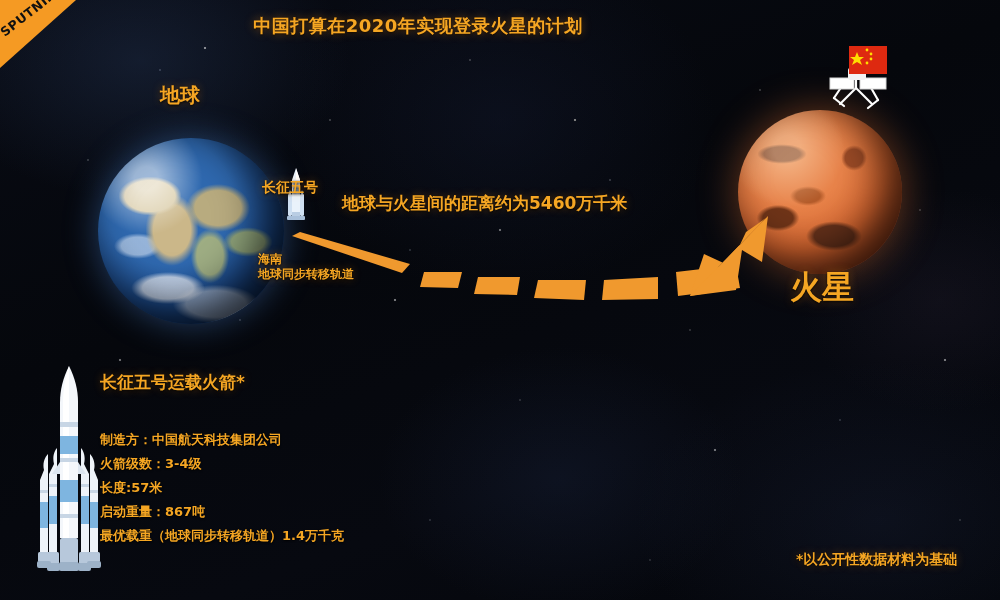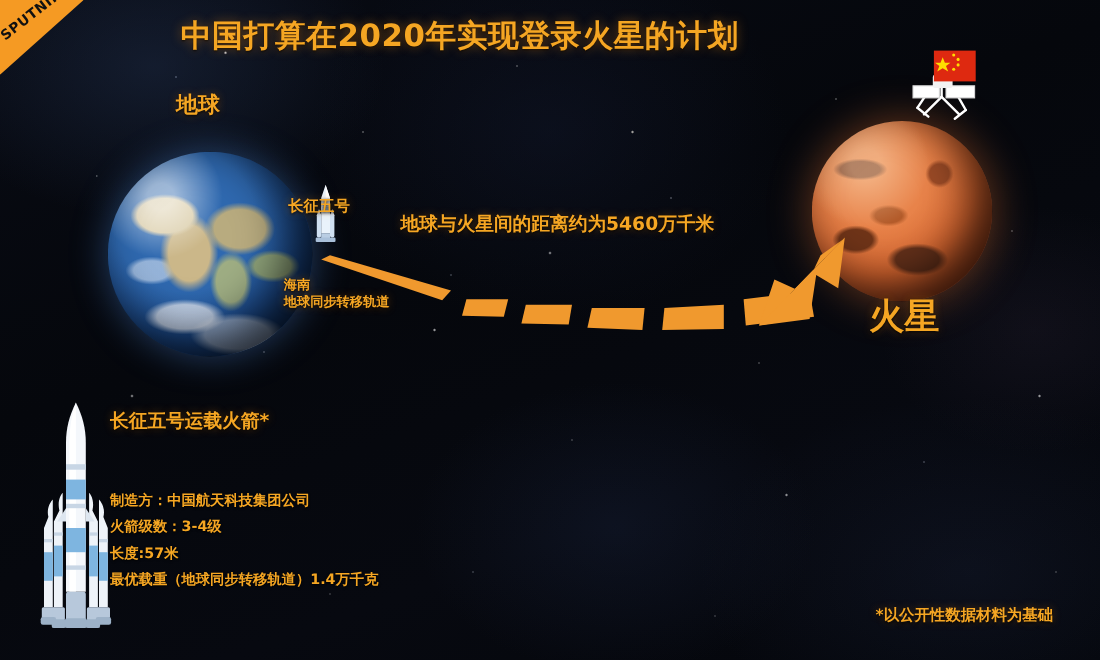--- a/index.html
+++ b/index.html
@@ -67,21 +67,21 @@
   #sputnik-logo .word{
     position:absolute;left:2px;top:26px;
     transform:rotate(-38deg);transform-origin:left center;
     font-family:"DejaVu Sans","Liberation Sans",sans-serif;
     font-weight:bold;font-size:12.5px;letter-spacing:.6px;
     color:#111;white-space:nowrap;
   }
   
   #page-title{
     position:absolute;left:0;top:14px;width:836px;text-align:center;
-    font-size:28px;font-weight:bold;color:#F5A623;
+    font-size:18px;font-weight:bold;color:#F5A623;
     letter-spacing:.5px;
     text-shadow:0 0 10px rgba(245,140,20,.45),0 1px 2px #000;
   }
   
   #earth{
     position:absolute;left:98px;top:138px;width:186px;height:186px;border-radius:50%;
     background:
       radial-gradient(circle at 26% 22%, rgba(255,255,255,.55) 0 6%, rgba(255,255,255,0) 28%),
       radial-gradient(ellipse 42px 26px at 52px 58px, #d9cba6 0 60%, rgba(217,203,166,0) 75%),
       radial-gradient(ellipse 34px 46px at 74px 92px, #cbb789 0 55%, rgba(203,183,137,0) 78%),
@@ -105,25 +105,25 @@
       radial-gradient(ellipse 22px 12px at 70px 86px, #b35b2a 0 55%, rgba(179,91,42,0) 82%),
       radial-gradient(circle at 36% 30%, #e8834a 0 30%, #d8662f 58%, #b14a20 80%, #6e2a10 100%);
     box-shadow:0 0 40px rgba(220,110,45,.48), inset -16px -14px 40px rgba(0,0,0,.72);
   }
   
   .label{position:absolute;color:#F5A623;font-weight:bold;text-shadow:0 1px 3px #000,0 0 8px rgba(245,140,20,.35);}
   #label-earth{left:160px;top:82px;font-size:20px;}
   #label-mars{left:790px;top:266px;font-size:32px;}
   #label-cz5{left:262px;top:142px;font-size:14px;margin-top:37px;}
   #label-launch-site{left:258px;top:252px;font-size:12px;line-height:15px;}
-  #label-distance{left:364px;top:192px;font-size:17px;}
+  #label-distance{left:342px;top:192px;font-size:17px;}
   #label-duration{left:306px;top:318px;font-size:17px;}
   #rocket-spec-title{left:100px;top:371px;font-size:17px;text-align:right;}
   #footnote{left:796px;top:551px;font-size:14px;}
-  #rocket-specs{position:absolute;left:100px;top:428px;width:330px;margin-top:16px;}
+  #rocket-specs{position:absolute;left:100px;top:428px;width:330px;}
   #rocket-specs .spec-line{
     color:#F5A623;font-size:13px;line-height:24px;font-weight:bold;
     text-shadow:0 1px 2px #000;white-space:nowrap;
   }
   
   #trajectory{position:absolute;left:0;top:0;width:1000px;height:600px;pointer-events:none;}
   
   #rocket-small{position:absolute;left:283px;top:166px;width:26px;height:66px;}
   
   #rocket-big{position:absolute;left:34px;top:362px;width:70px;height:218px;}
@@ -255,18 +255,19 @@
     <div>地球同步转移轨道</div>
   </div>
 
   <div class="label" id="label-distance">地球与火星间的距离约为5460万千米</div>
 
   <div class="label" id="rocket-spec-title">长征五号运载火箭*</div>
   <div id="rocket-specs">
     <div class="spec-line">制造方：中国航天科技集团公司</div>
     <div class="spec-line">火箭级数：3-4级</div>
     <div class="spec-line">长度:57米</div>
+    <div class="spec-line">启动重量：867吨</div>
     <div class="spec-line">最优载重（地球同步转移轨道）1.4万千克</div>
   </div>
 
   <div class="label" id="footnote">*以公开性数据材料为基础</div>
 
 </div>
 
 </body></html>

